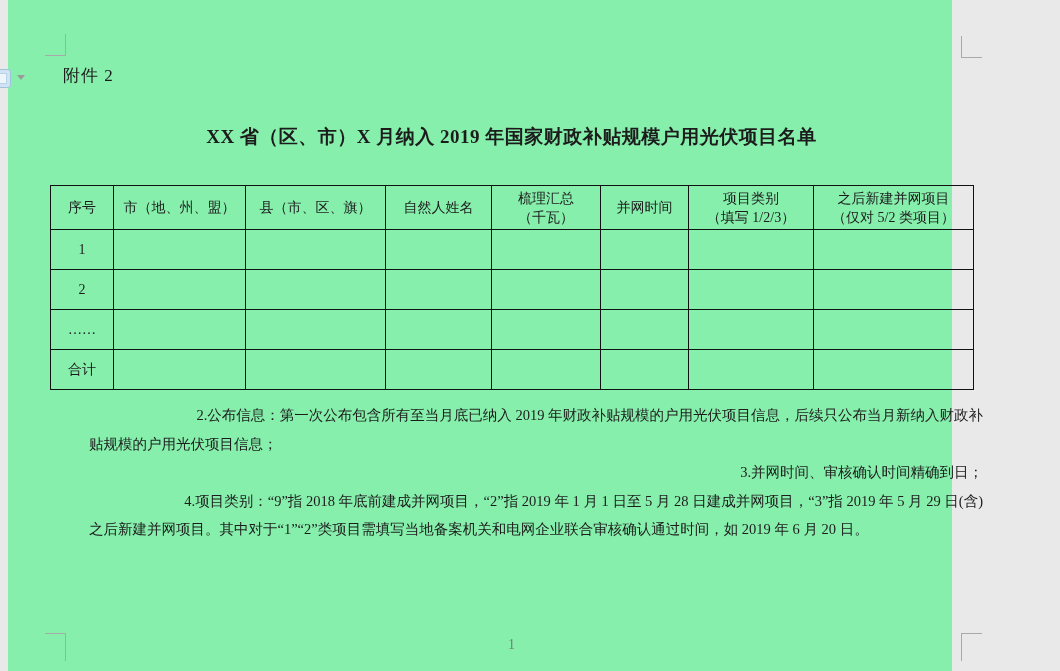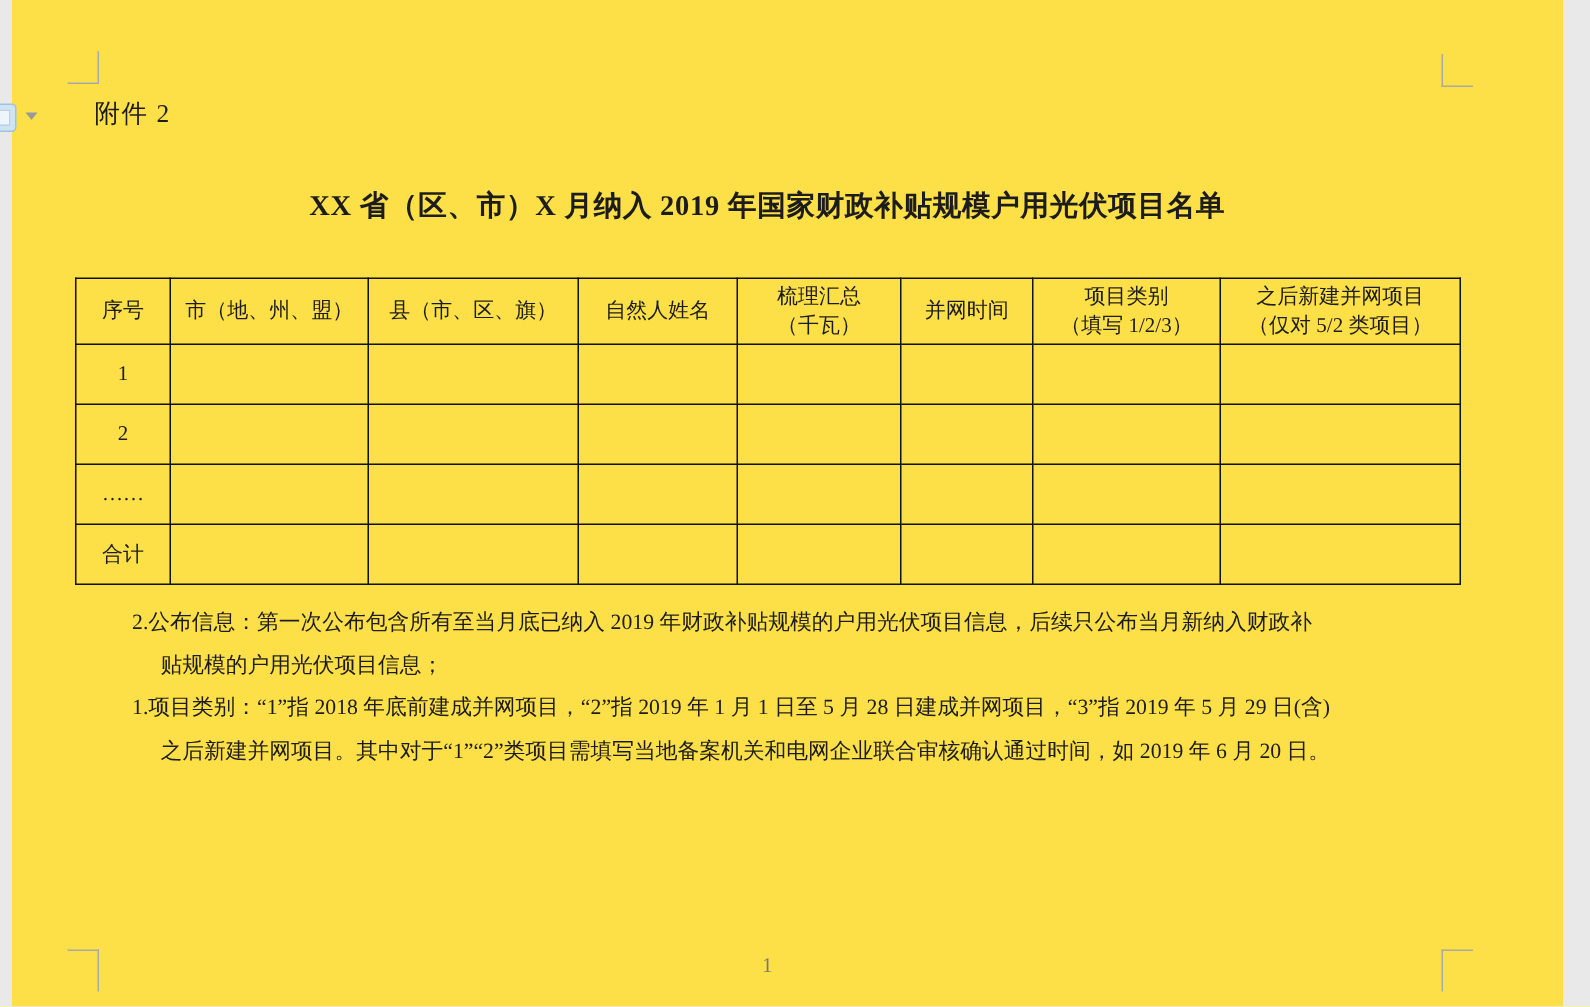--- a/index.html
+++ b/index.html
@@ -5,22 +5,22 @@
   html,body{margin:0;padding:0;}
   #root{
     position:relative;
     width:1060px;height:671px;
     background:#e9e9e9;
     overflow:hidden;
     font-family:"Liberation Serif","DejaVu Serif",serif;
     color:#1c1c1c;
   }
   #page{
-    position:absolute;left:8px;top:0;width:1034px;height:671px;
-    background:#fde047;
+    position:absolute;left:8px;top:0;width:944px;height:671px;
+    background:#86efac;
     font-family:Liberation Serif, serif;
   }
   
   .cropmark{position:absolute;width:20px;height:21px;}
   .cm-tl{left:37px;top:34px;border-right:1px solid #a9a9a9;border-bottom:1px solid #a9a9a9;}
   .cm-tr{left:953px;top:36px;border-left:1px solid #a9a9a9;border-bottom:1px solid #a9a9a9;}
   .cm-bl{left:37px;top:633px;height:27px;border-right:1px solid #a9a9a9;border-top:1px solid #a9a9a9;}
   .cm-br{left:953px;top:633px;height:27px;border-left:1px solid #a9a9a9;border-top:1px solid #a9a9a9;}
 
   
@@ -57,22 +57,22 @@
   #doc-table td.hcell{height:43px;line-height:19px;}
   #doc-table td.hcell span{display:block;}
   #doc-table tr.datarow td{height:39px;}
   .rowlabel{font-size:14px;}
 
   #notes{
     position:absolute;left:55px;top:401px;width:920px;
     font-size:14.5px;
   }
   #notes .nline{white-space:nowrap;line-height:28.5px;height:28.5px;}
-  .ind1{margin-left:25px;}
-  .ind2{margin-left:44px;}
+  .ind1{margin-left:25px;text-align:right;}
+  .ind2{margin-left:26px;}
 
   #pagenum{
     position:absolute;left:42px;top:637px;width:923px;
     text-align:center;font-size:14px;color:#7a7a7a;
   }
 </style>
 </head>
 <body>
 
 <div id="root">
@@ -172,21 +172,22 @@
         <td></td>
             <td></td>
         <td></td>
       </tr>
     </tbody>
       </table>
 
     <div id="notes">
       <div class="nline ind1">2.公布信息：第一次公布包含所有至当月底已纳入 2019 年财政补贴规模的户用光伏项目信息，后续只公布当月新纳入财政补</div>
       <div class="nline ind2">贴规模的户用光伏项目信息；</div>
-      <div class="nline ind1">1.项目类别：“1”指 2018 年底前建成并网项目，“2”指 2019 年 1 月 1 日至 5 月 28 日建成并网项目，“3”指 2019 年 5 月 29 日(含)</div>
+      <div class="nline ind1">3.并网时间、审核确认时间精确到日；</div>
+      <div class="nline ind1">4.项目类别：“9”指 2018 年底前建成并网项目，“2”指 2019 年 1 月 1 日至 5 月 28 日建成并网项目，“3”指 2019 年 5 月 29 日(含)</div>
       <div class="nline ind2">之后新建并网项目。其中对于“1”“2”类项目需填写当地备案机关和电网企业联合审核确认通过时间，如 2019 年 6 月 20 日。</div>
     </div>
 
     <div id="pagenum">1</div>
   </div>
 
   <div id="paste-btn">
     <span class="clip"></span>
     <span class="chev"></span>
   </div>

